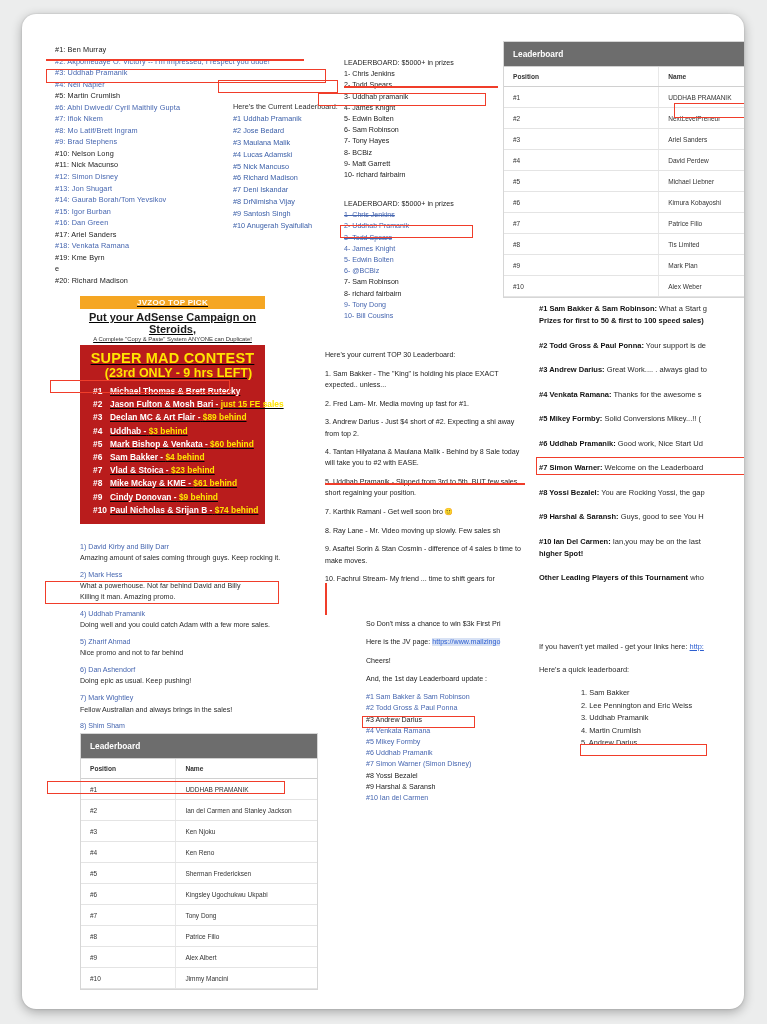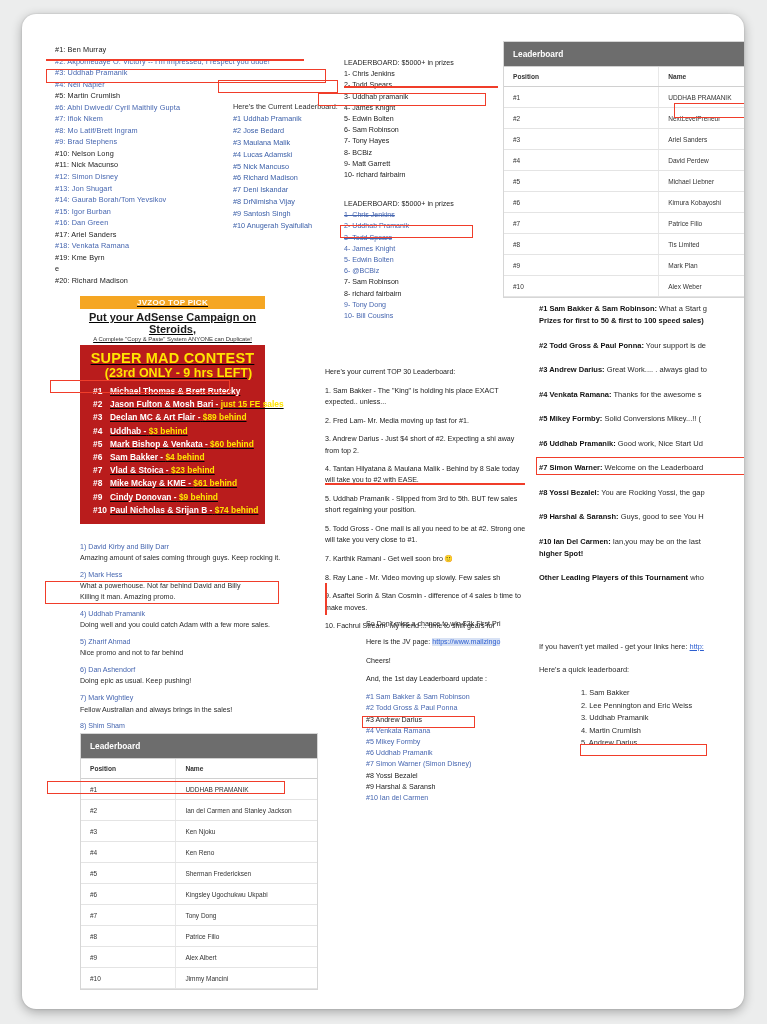--- a/index.html
+++ b/index.html
@@ -72,21 +72,21 @@
   #tableA { position:absolute; left:25px; top:689px; width:238px; }
   #tableC { position:absolute; left:0px; top:0px; width:268px; }
   #tableC .c-pos { width: 58%; flex:0 0 58%; }
   #tableC .c-nam { width: 42%; flex:0 0 42%; }
 
   
   .mid-lb { font-size:7.1px; line-height:11.2px; color:#222; }
   .mid-lb .hd { color:#1d1d1d; }
   #midlb1 { position:absolute; left:0; top:14px; width:160px; }
   #midlb2 { position:absolute; left:0; top:155px; width:160px; }
-  #top30 { position:absolute; left:-19px; top:323px; width:205px; font-size:7.1px; line-height:11.2px; color:#222; }
+  #top30 { position:absolute; left:-19px; top:306px; width:205px; font-size:7.1px; line-height:11.2px; color:#222; }
   #top30 p { margin: 0 0 7.5px 0; }
   #midend { position:absolute; left:22px; top:575px; width:175px; font-size:7.1px; line-height:11.3px; color:#222; }
   #midend p { margin:0 0 7px 0; }
   #midend .lst div { line-height:11.2px; }
 
   
   #boldlist { position:absolute; left:36px; top:262px; width:230px; font-size:7.5px; line-height:12px; color:#2a2a2a; }
   #boldlist p { margin: 0 0 12.5px 0; }
   #boldlist b { color:#111; }
   #rtail { position:absolute; left:36px; top:600px; width:230px; font-size:7.4px; line-height:12px; color:#2a2a2a; }
@@ -276,21 +276,20 @@
     </div>
 
     <div id="top30">
       <p>Here's your current TOP 30 Leaderboard:</p>
       <div id="top30-items">
             <p>1. Sam Bakker - The "King" is holding his place EXACT expected.. unless...</p>
             <p>2. Fred Lam- Mr. Media moving up fast for #1.</p>
             <p>3. Andrew Darius - Just $4 short of #2. Expecting a shi away from top 2.</p>
             <p>4. Tantan Hilyatana &amp; Maulana Malik - Behind by 8 Sale today will take you to #2 with EASE.</p>
             <p>5. Uddhab Pramanik - Slipped from 3rd to 5th. BUT few sales short regaining your position.</p>
-            <p>5. Todd Gross - One mail is all you need to be at #2. Strong one will take you very close to #1.</p>
             <p>7. Karthik Ramani - Get well soon bro 🙂</p>
             <p>8. Ray Lane - Mr. Video moving up slowly. Few sales sh</p>
             <p>9. Asaftei Sorin &amp; Stan Cosmin - difference of 4 sales b time to make moves.</p>
             <p>10. Fachrul Stream- My friend ... time to shift gears for</p>
           </div>
     </div>
 
     <div id="midend">
       <p>So Don't miss a chance to win $3k First Pri</p>
       <p><span>Here is the JV page: </span><span class="hl-blue">https://www.mailzingo</span></p>

